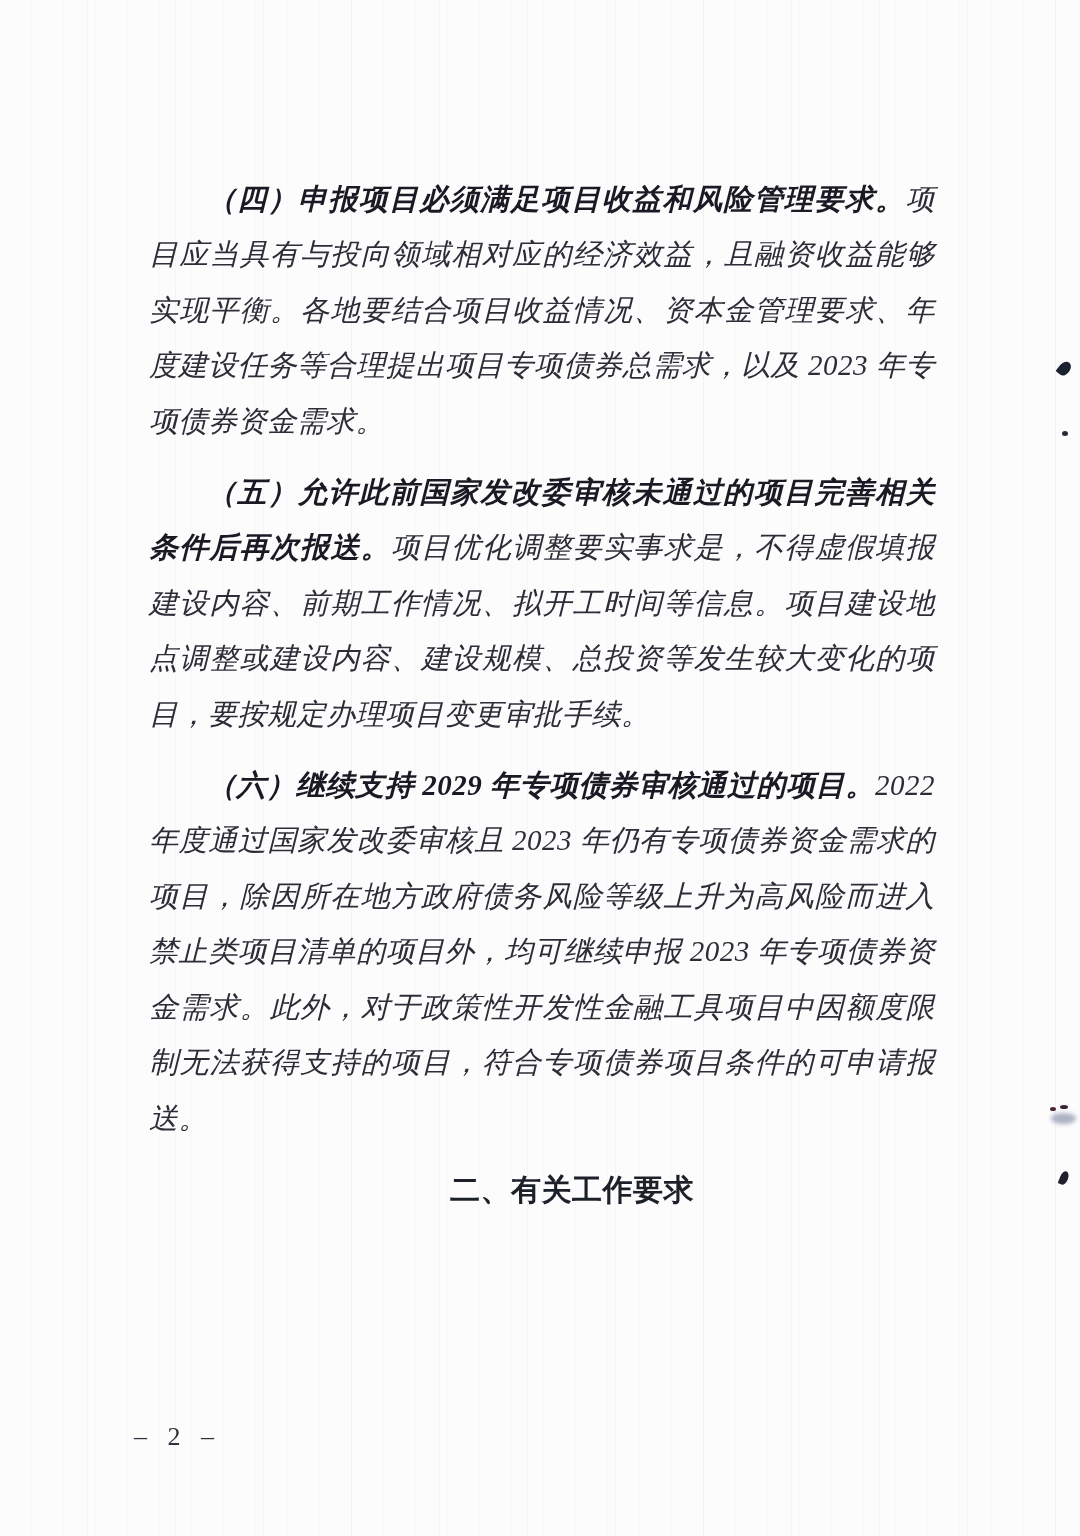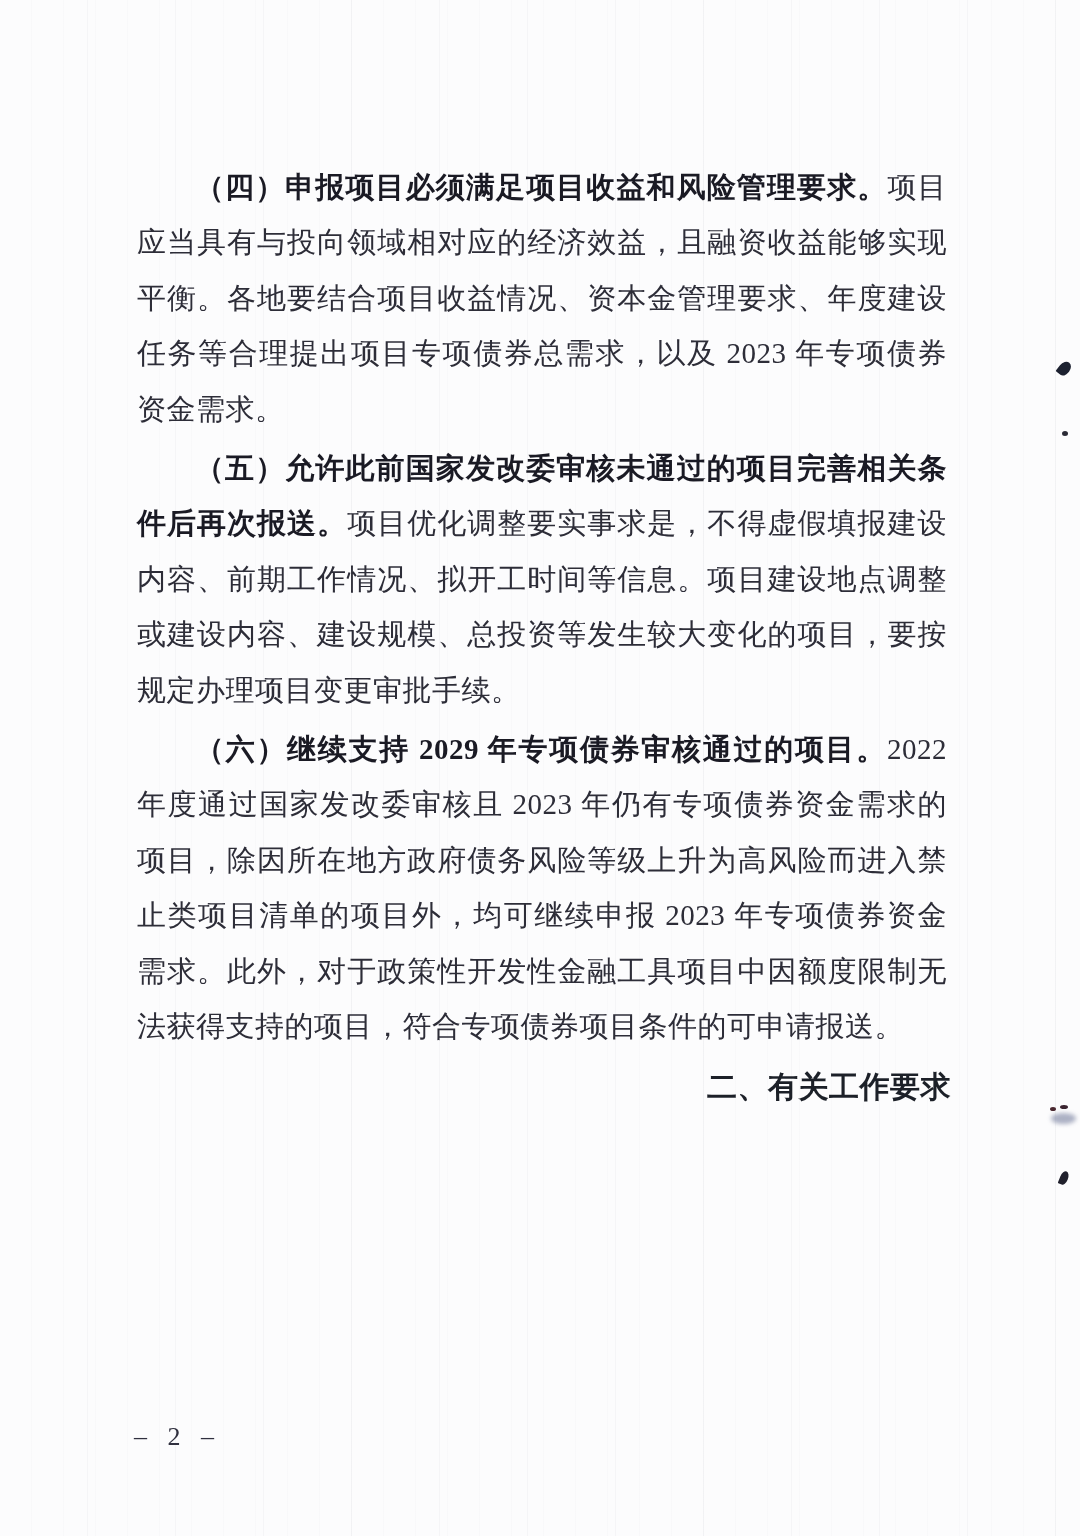--- a/index.html
+++ b/index.html
@@ -34,39 +34,40 @@
     top: 156px;
     width: 818px;
     font-size: 29px;
     line-height: 55.4px;
     color: #2d2d38;
     text-align: justify;
     text-justify: inter-character;
     letter-spacing: 0.5px;
   }
   .para {
-    margin: 4px;
+    margin: 16px;
     text-indent: 2em;
+    font-style: italic;
   }
   .lead {
     font-weight: 700;
     color: #1a1a24;
   }
   .body-text {
     font-weight: 400;
   }
   .heading {
     margin: 0;
     text-indent: 2em;
     font-family: "Liberation Sans", sans-serif;
     font-weight: 700;
     font-size: 30px;
     line-height: 55.4px;
     color: #1c2028;
-    text-align: right;
+    text-align: center;
   }
   .pagenum {
     position: absolute;
     left: 134px;
     top: 1422px;
     font-size: 26px;
     letter-spacing: 7px;
     color: #30303f;
   }
   

